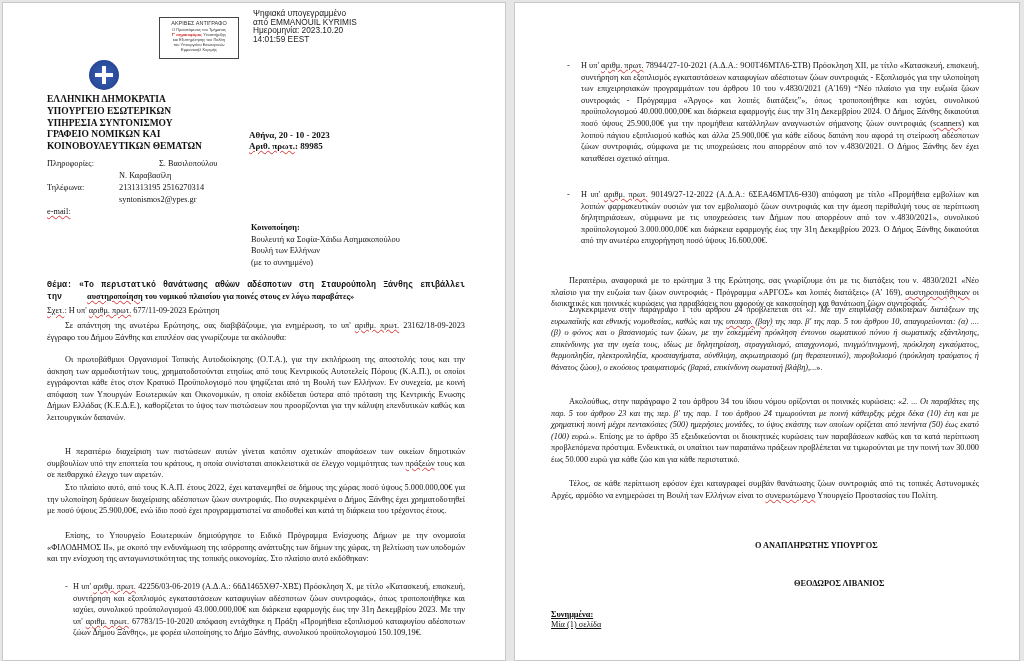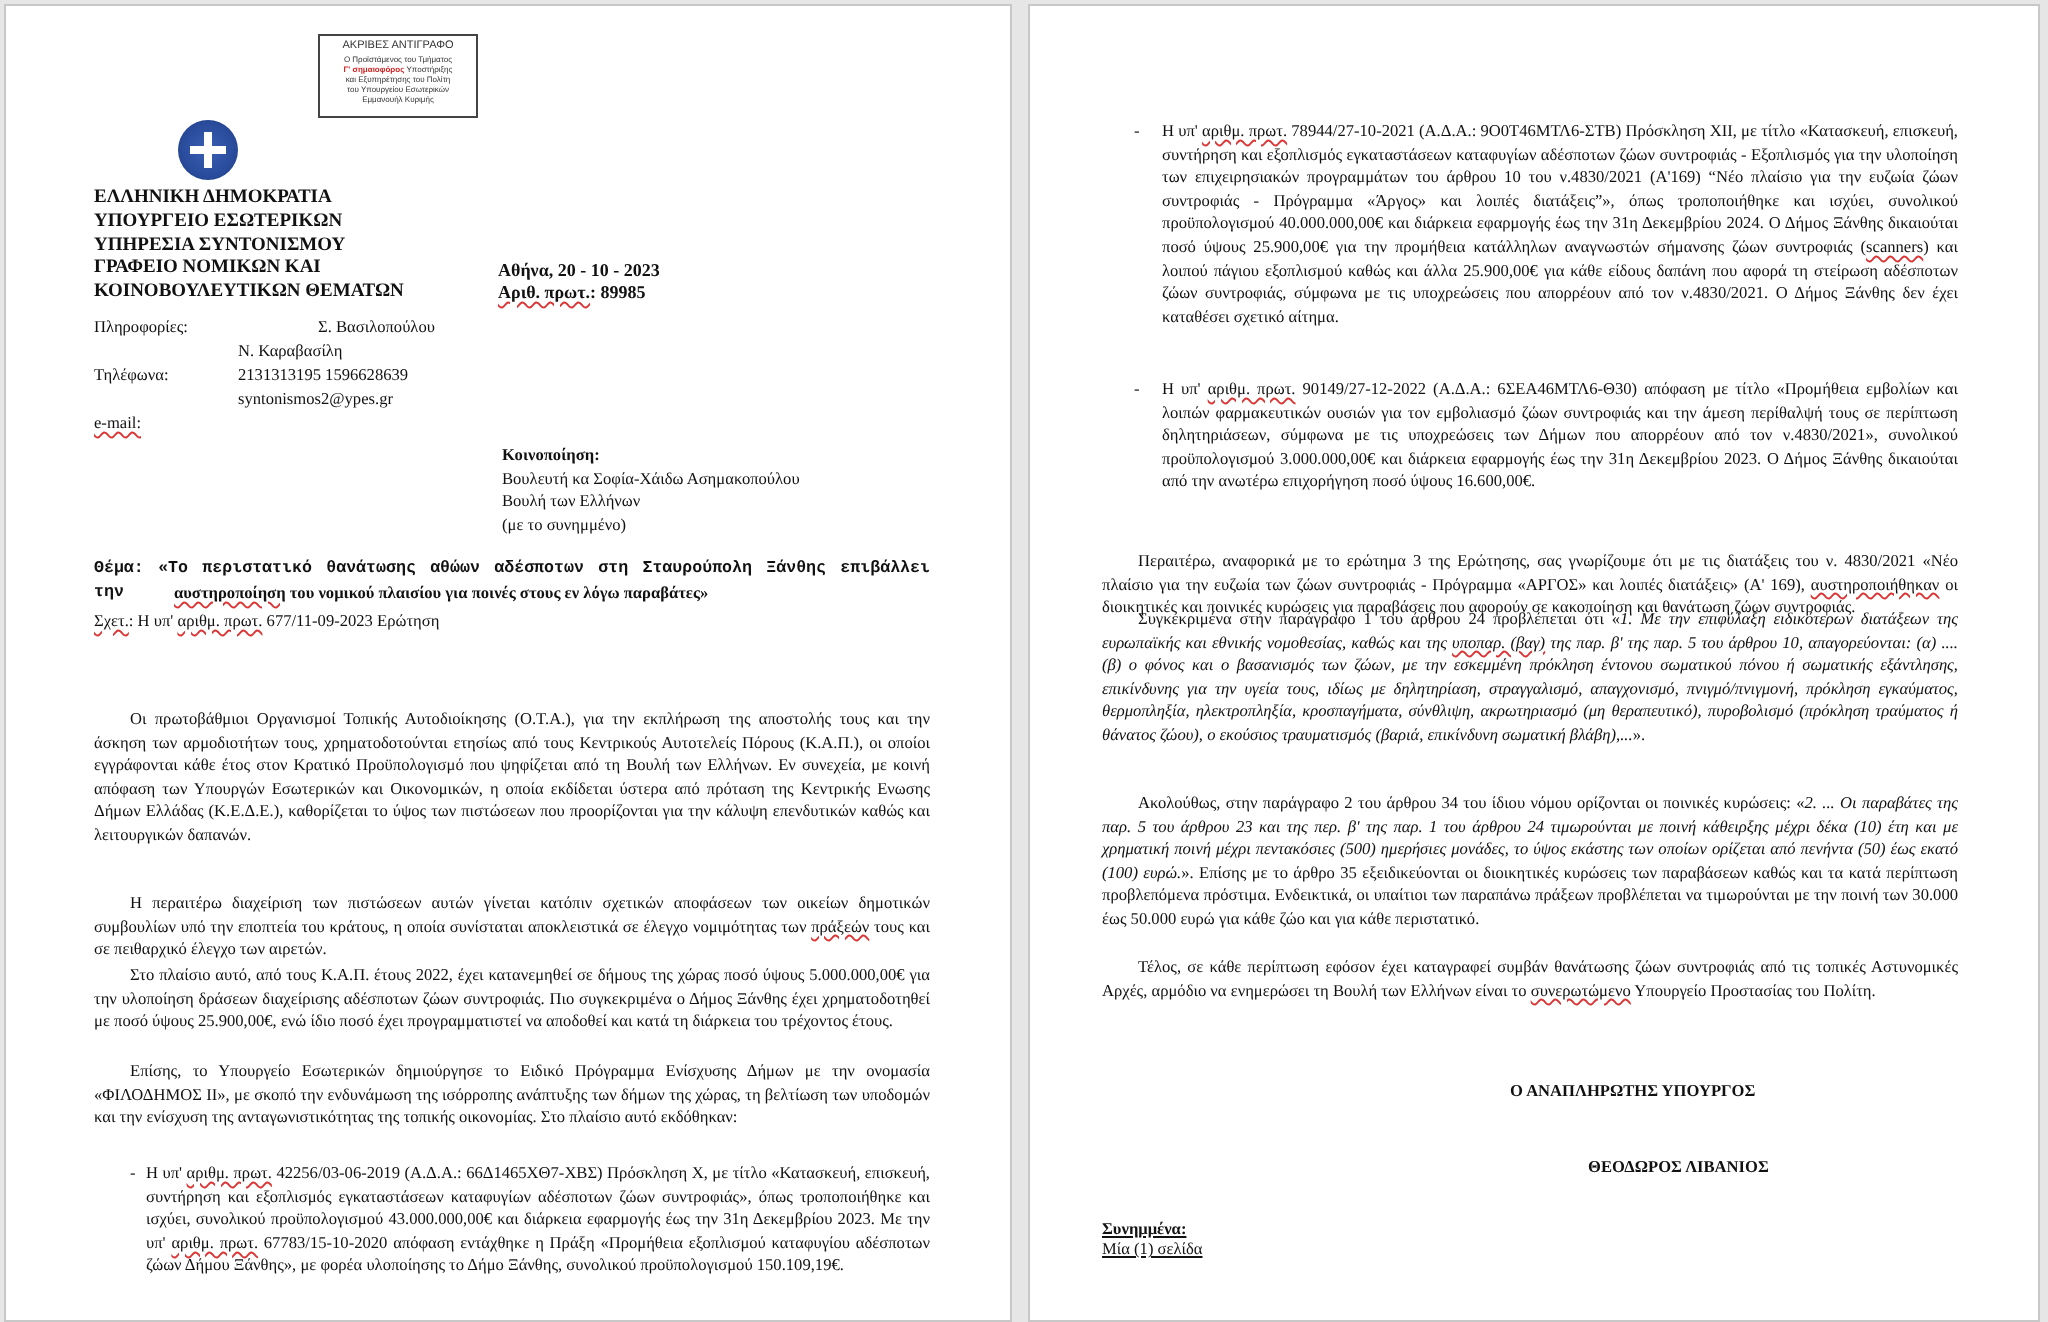--- a/index.html
+++ b/index.html
@@ -30,20 +30,26 @@
 
   <div class="abs stamp">
     <div class="head">ΑΚΡΙΒΕΣ ΑΝΤΙΓΡΑΦΟ</div>
     <div>Ο Προϊστάμενος του Τμήματος</div>
     <div><span class="red">Γ' σημαιοφόρος</span> <span>Υποστήριξης</span></div>
     <div>και Εξυπηρέτησης του Πολίτη</div>
     <div>του Υπουργείου Εσωτερικών</div>
     <div>Εμμανουήλ Κυριμής</div>
   </div>
 
+  <div class="abs sig">
+    <div>Ψηφιακά υπογεγραμμένο</div>
+    <div>από EMMANOUIL KYRIMIS</div>
+    <div>Ημερομηνία: 2023.10.20</div>
+    <div>14:01:59 EEST</div>
+  </div>
 
   <div class="abs logo">
     <div class="cross-v"></div>
       <div class="cross-h"></div>
   </div>
 
   <div class="abs org">
     <div>ΕΛΛΗΝΙΚΗ ΔΗΜΟΚΡΑΤΙΑ</div>
     <div>ΥΠΟΥΡΓΕΙΟ ΕΣΩΤΕΡΙΚΩΝ</div>
     <div>ΥΠΗΡΕΣΙΑ ΣΥΝΤΟΝΙΣΜΟΥ</div>
@@ -53,21 +59,21 @@
 
   <div class="abs b" style="left:246px;top:127px;font-size:9px;">Αθήνα, 20 - 10 - 2023</div>
   <div class="abs b" style="left:246px;top:138px;font-size:9px;">
     <span class="sq">Αριθ. πρωτ.</span><span>: 89985</span>
   </div>
 
   <div class="abs t" style="left:44px;top:155px;">Πληροφορίες:</div>
   <div class="abs t" style="left:128px;top:155px;margin-left:28px;">Σ. Βασιλοπούλου</div>
   <div class="abs t" style="left:116px;top:167px;">Ν. Καραβασίλη</div>
   <div class="abs t" style="left:44px;top:179px;">Τηλέφωνα:</div>
-  <div class="abs t" style="left:116px;top:179px;">2131313195 1596628639</div>
+  <div class="abs t" style="left:116px;top:179px;">2131313195 2516270314</div>
   <div class="abs t" style="left:116px;top:191px;">syntonismos2@ypes.gr</div>
   <div class="abs t" style="left:44px;top:203px;"><span class="sq">e-mail:</span></div>
 
 
   <div class="abs t" style="left:248px;top:219px;">
     <div class="b">Κοινοποίηση:</div>
     <div>Βουλευτή κα Σοφία-Χάιδω Ασημακοπούλου</div>
     <div>Βουλή των Ελλήνων</div>
     <div>(με το συνημμένο)</div>
   </div>
@@ -77,20 +83,23 @@
     <span>«Το περιστατικό θανάτωσης αθώων αδέσποτων στη Σταυρούπολη Ξάνθης επιβάλλει την</span>
   </div>
   <div class="abs t b" style="left:84px;top:288px;">
     <span class="sq">αυστηροποίηση</span><span> του νομικού πλαισίου για ποινές στους εν λόγω παραβάτες»</span>
   </div>
 
   <div class="abs t" style="left:44px;top:302px;">
     <span class="sq">Σχετ.</span><span>: Η υπ' </span><span class="sq">αριθμ. πρωτ.</span><span> 677/11-09-2023 Ερώτηση</span>
   </div>
 
+  <div class="abs t just ind" style="left:44px;top:317px;width:418px;">
+    <span>Σε απάντηση της ανωτέρω Ερώτησης, σας διαβιβάζουμε, για ενημέρωση, το υπ' </span><span class="sq">αριθμ. πρωτ.</span><span> 23162/18-09-2023 έγγραφο του Δήμου Ξάνθης και επιπλέον σας γνωρίζουμε τα ακόλουθα:</span>
+  </div>
 
   <div class="abs t just ind" style="left:44px;top:351px;width:418px;">Οι πρωτοβάθμιοι Οργανισμοί Τοπικής Αυτοδιοίκησης (Ο.Τ.Α.), για την εκπλήρωση της αποστολής τους και την άσκηση των αρμοδιοτήτων τους, χρηματοδοτούνται ετησίως από τους Κεντρικούς Αυτοτελείς Πόρους (Κ.Α.Π.), οι οποίοι εγγράφονται κάθε έτος στον Κρατικό Προϋπολογισμό που ψηφίζεται από τη Βουλή των Ελλήνων. Εν συνεχεία, με κοινή απόφαση των Υπουργών Εσωτερικών και Οικονομικών, η οποία εκδίδεται ύστερα από πρόταση της Κεντρικής Ενωσης Δήμων Ελλάδας (Κ.Ε.Δ.Ε.), καθορίζεται το ύψος των πιστώσεων που προορίζονται για την κάλυψη επενδυτικών καθώς και λειτουργικών δαπανών.</div>
 
   <div class="abs t just ind" style="left:44px;top:443px;width:418px;">
     <span>Η περαιτέρω διαχείριση των πιστώσεων αυτών γίνεται κατόπιν σχετικών αποφάσεων των οικείων δημοτικών συμβουλίων υπό την εποπτεία του κράτους, η οποία συνίσταται αποκλειστικά σε έλεγχο νομιμότητας των </span><span class="sq">πράξεών</span><span> τους και σε πειθαρχικό έλεγχο των αιρετών.</span>
   </div>
 
   <div class="abs t just ind" style="left:44px;top:479px;width:418px;">Στο πλαίσιο αυτό, από τους Κ.Α.Π. έτους 2022, έχει κατανεμηθεί σε δήμους της χώρας ποσό ύψους 5.000.000,00€ για την υλοποίηση δράσεων διαχείρισης αδέσποτων ζώων συντροφιάς. Πιο συγκεκριμένα ο Δήμος Ξάνθης έχει χρηματοδοτηθεί με ποσό ύψους 25.900,00€, ενώ ίδιο ποσό έχει προγραμματιστεί να αποδοθεί και κατά τη διάρκεια του τρέχοντος έτους.</div>
 
   <div class="abs t just ind" style="left:44px;top:527px;width:418px;">Επίσης, το Υπουργείο Εσωτερικών δημιούργησε το Ειδικό Πρόγραμμα Ενίσχυσης Δήμων με την ονομασία «ΦΙΛΟΔΗΜΟΣ ΙΙ», με σκοπό την ενδυνάμωση της ισόρροπης ανάπτυξης των δήμων της χώρας, τη βελτίωση των υποδομών και την ενίσχυση της ανταγωνιστικότητας της τοπικής οικονομίας. Στο πλαίσιο αυτό εκδόθηκαν:</div>

